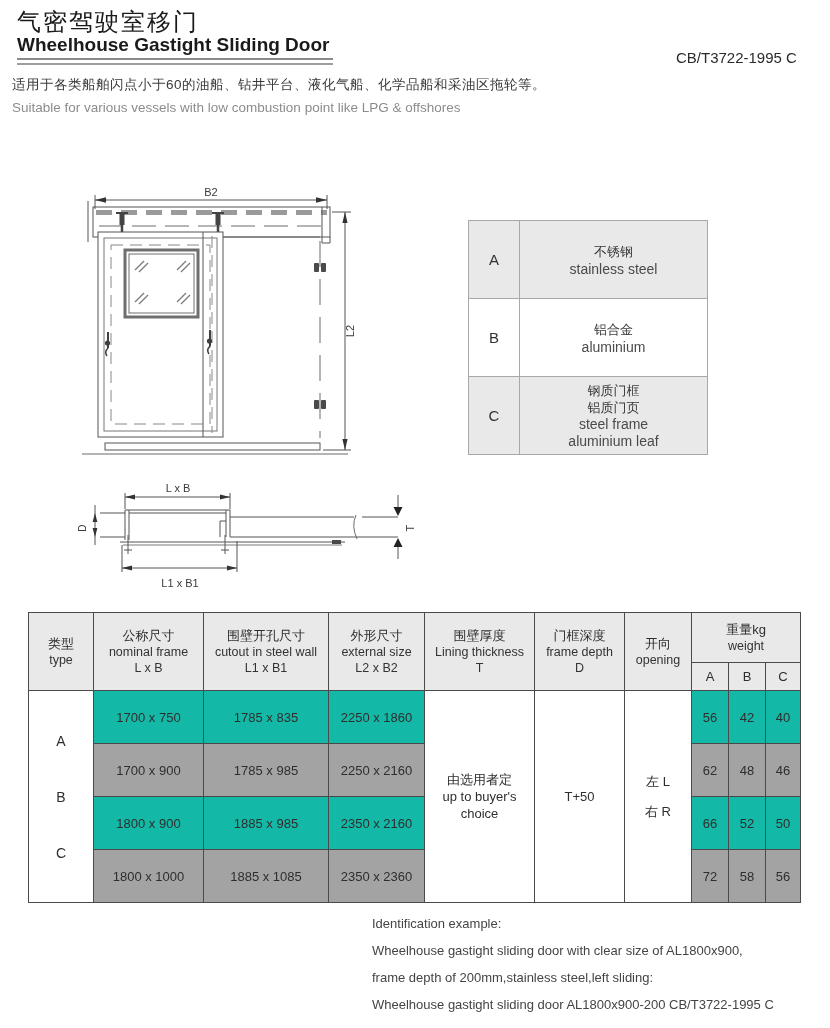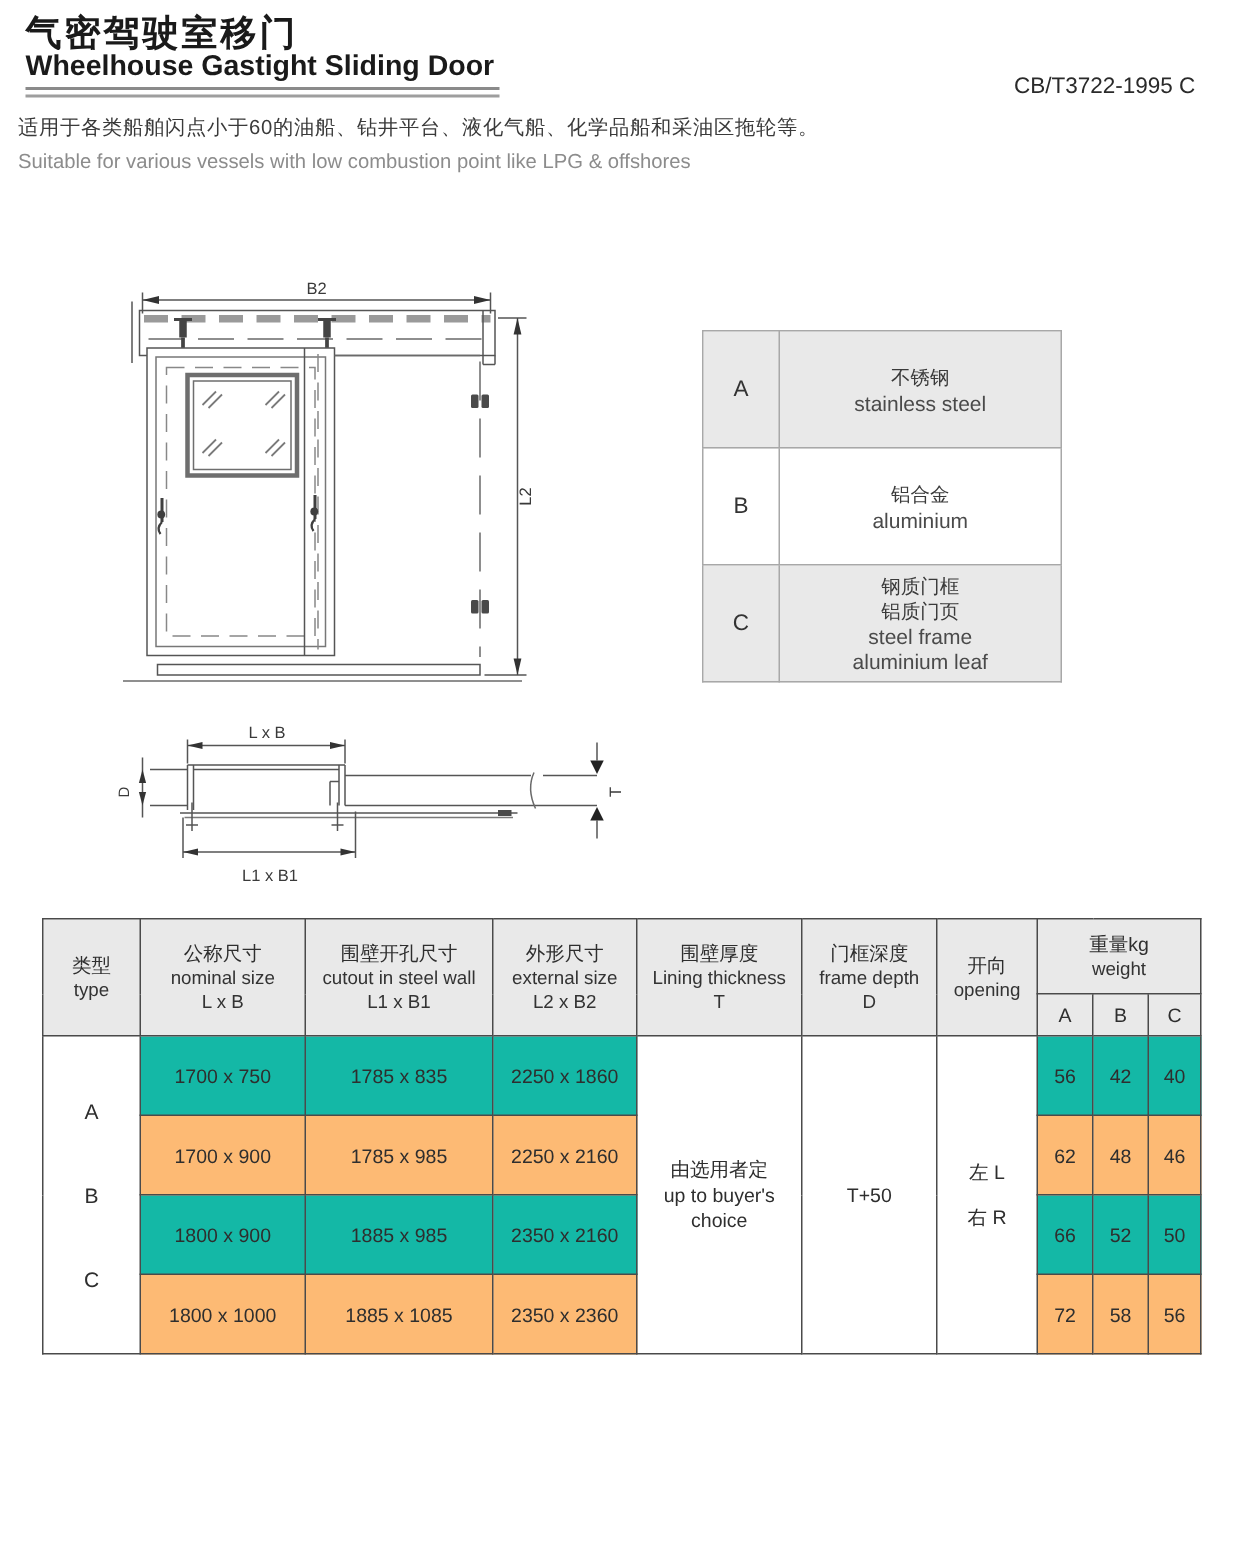--- a/index.html
+++ b/index.html
@@ -1,20 +1,20 @@
 <!DOCTYPE html>
 <html><head>
 <meta charset="utf-8">
 <style>
   html,body{margin:0;padding:0;background:#fff;}
   body{font-family:"Liberation Sans","DejaVu Sans",sans-serif;color:#222;}
   #page{position:relative;width:830px;height:1028px;background:#fff;overflow:hidden;}
 
   
-  .title-zh{position:absolute;left:17px;top:6px;font-size:24px;font-weight:bold;letter-spacing:2px;color:#1a1a1a;}
+  .title-zh{position:absolute;left:17px;top:6px;font-size:24px;font-weight:normal;letter-spacing:2px;color:#1a1a1a;}
   .title-en{position:absolute;left:17px;top:34px;font-size:19px;font-weight:bold;color:#1a1a1a;}
   .double-rule{position:absolute;left:17px;top:58px;width:316px;height:3px;border-top:2px solid #8a8a8a;border-bottom:2px solid #9e9e9e;}
   .std-code{position:absolute;left:676px;top:49px;font-size:15px;color:#2a2a2a;}
   .desc-zh{position:absolute;left:12px;top:76px;font-size:13.5px;color:#3a3a3a;letter-spacing:0.5px;text-align:center;}
   .desc-en{position:absolute;left:12px;top:100px;font-size:13.5px;color:#8c8c8c;}
 
   
   .front-svg{position:absolute;left:65px;top:180px;}
   .plan-svg{position:absolute;left:60px;top:483px;}
   svg text{font-family:"Liberation Sans","DejaVu Sans",sans-serif;fill:#3a3a3a;}
@@ -32,21 +32,21 @@
 
   
   .spec{position:absolute;left:28px;top:612px;border-collapse:collapse;table-layout:fixed;}
   .spec th,.spec td{border:1px solid #4a4a4a;text-align:center;vertical-align:middle;padding:0;font-weight:normal;}
   .spec thead th{background:#e9e9e9;font-size:13px;color:#2e2e2e;}
   .spec thead .en{font-size:12.5px;color:#333;}
   .spec thead tr.h1{height:50px;}
   .spec thead tr.h2{height:28px;}
   .spec tbody tr{height:53px;}
   .spec tbody td{font-size:13px;color:#2e2e2e;background:#14b8a6;}
-  .spec tbody tr.stripe td{background:#fdba74;}
+  .spec tbody tr.stripe td{background:#a3a3a3;}
   .spec tbody td.merged{background:#fff !important;}
   .typecell-inner{display:flex;flex-direction:column;justify-content:space-evenly;height:208px;font-size:14px;}
   .opening-inner div{line-height:30px;}
   .lining-inner div{line-height:17px;}
   .spec .hline{line-height:16px;}
 
   
   .foot{position:absolute;top:910px;font-size:13px;color:#3a3a3a;}
   .foot .fline{line-height:27px;white-space:nowrap;}
   .foot-left{left:12px;width:356px;}
@@ -265,21 +265,21 @@
         <col style="width:35px">
     </colgroup>
     <thead>
       <tr class="h1">
         <th rowspan="2">
           <div class="hline">类型</div>
           <div class="hline en">type</div>
         </th>
         <th rowspan="2">
           <div class="hline">公称尺寸</div>
-          <div class="hline en">nominal size</div>
+          <div class="hline en">nominal frame</div>
           <div class="hline en">L x B</div>
         </th>
         <th rowspan="2">
           <div class="hline">围壁开孔尺寸</div>
           <div class="hline en">cutout in steel wall</div>
           <div class="hline en">L1 x B1</div>
         </th>
         <th rowspan="2">
           <div class="hline">外形尺寸</div>
           <div class="hline en">external size</div>
@@ -360,14 +360,20 @@
         <td>1800 x 1000</td>
         <td>1885 x 1085</td>
         <td>2350 x 2360</td>
         <td>72</td>
         <td>58</td>
         <td>56</td>
       </tr>
     </tbody>
   </table>
 
+  <div class="foot foot-right">
+    <div class="fline">Identification example:</div>
+    <div class="fline">Wheelhouse gastight sliding door with clear size of AL1800x900,</div>
+    <div class="fline">frame depth of 200mm,stainless steel,left sliding:</div>
+    <div class="fline">Wheelhouse gastight sliding door AL1800x900-200 CB/T3722-1995 C</div>
+  </div>
 
 </div>
 
 </body></html>

